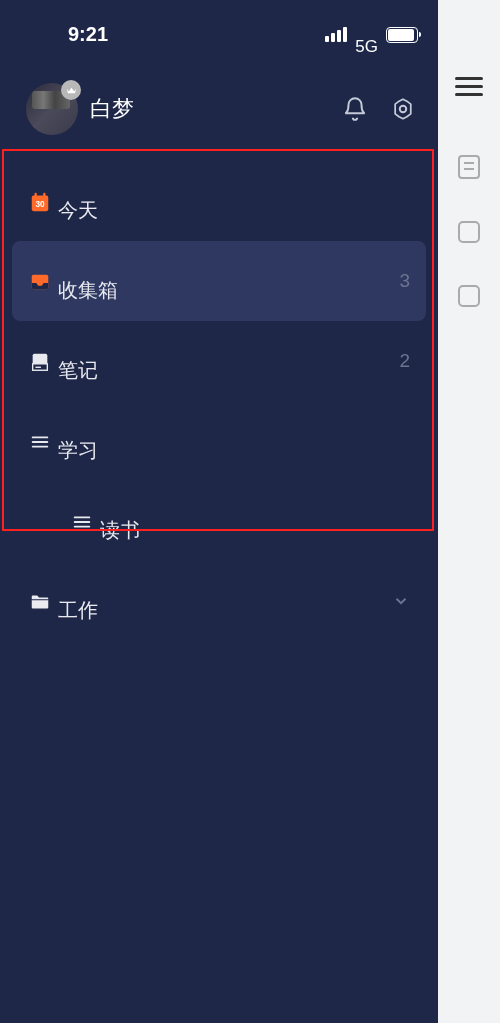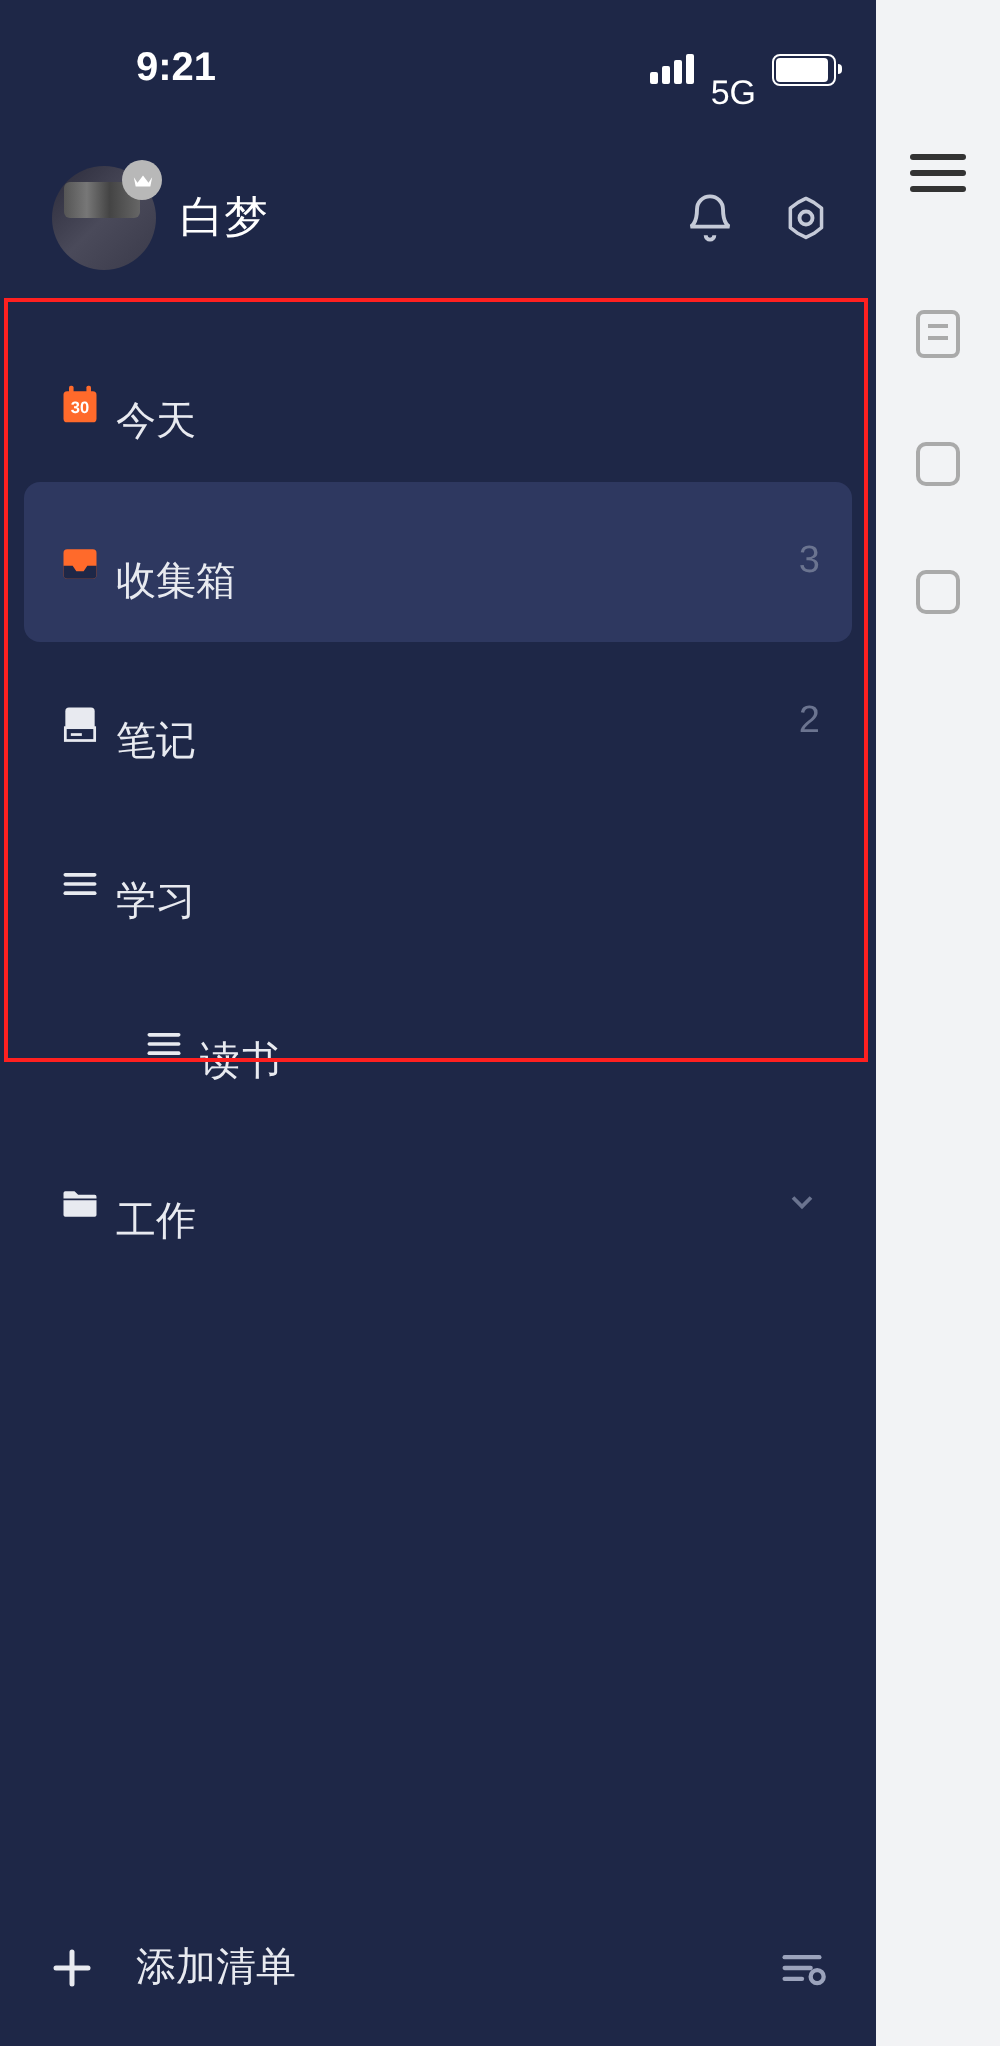--- a/index.html
+++ b/index.html
@@ -411,33 +411,20 @@
         </svg>
       </div>
       <span class="nav-label">工作</span>
       <svg class="chevron" width="18" height="18" viewBox="0 0 24 24" fill="none" stroke="#6b7490" stroke-width="2.5">
         <polyline points="6 9 12 15 18 9"></polyline>
       </svg>
     </div>
 
   </div>
 
-  <div class="bottom-bar">
-    <svg class="plus-icon" viewBox="0 0 24 24" stroke="#e8eaf0" stroke-width="2.5" stroke-linecap="round">
-      <line x1="12" y1="4" x2="12" y2="20"></line>
-      <line x1="4" y1="12" x2="20" y2="12"></line>
-    </svg>
-    <span class="bottom-label">添加清单</span>
-    <svg class="sort-icon" viewBox="0 0 24 24" stroke="#9ba3bc" stroke-width="2" stroke-linecap="round" fill="none">
-      <line x1="4" y1="7" x2="20" y2="7"></line>
-      <line x1="4" y1="12" x2="16" y2="12"></line>
-      <line x1="4" y1="17" x2="12" y2="17"></line>
-      <circle cx="19" cy="16" r="3"></circle>
-    </svg>
-  </div>
 
 </div>
 
 <div class="right-panel">
   <div class="hamburger">
     <div></div>
       <div></div>
       <div></div>
   </div>
   <div class="todo-item">

